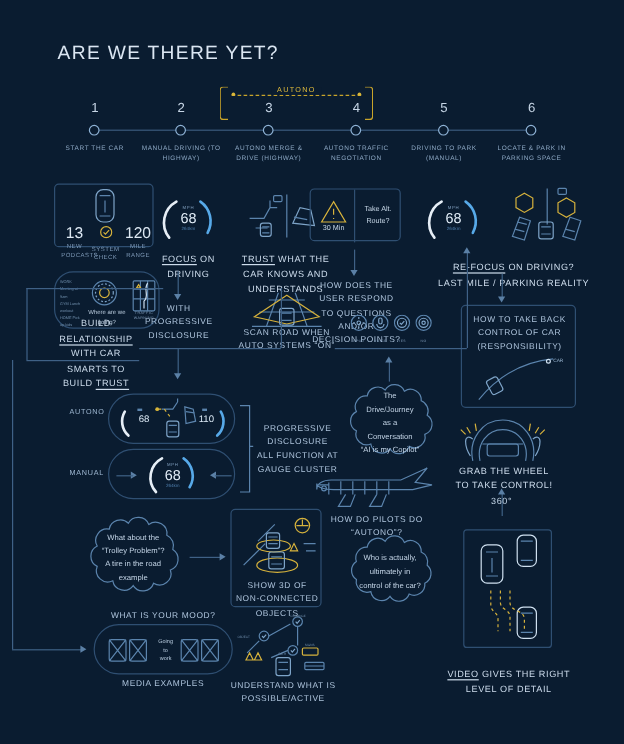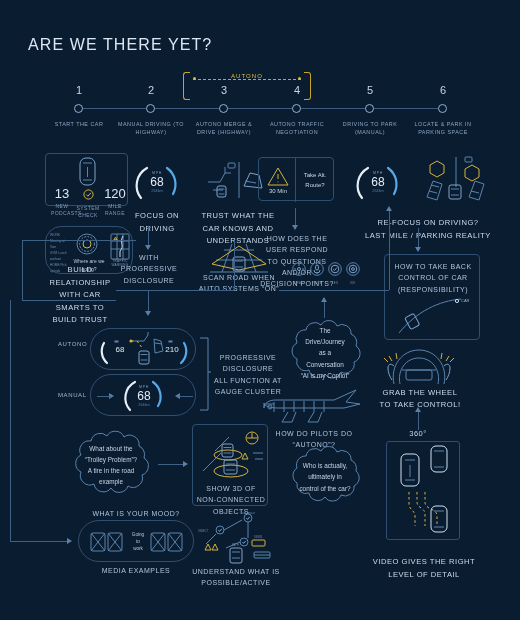--- a/index.html
+++ b/index.html
@@ -8,21 +8,21 @@
     background:#0a1c30;
     font-family:"Liberation Sans", sans-serif;
     color:#cfdced;
     position:relative;
   }
   .stage{position:absolute;inset:0;}
   .abs{position:absolute;}
 
   
   #title{
-    left:28px;top:36px;
+    left:48px;top:36px;
     font-size:16px;letter-spacing:1.1px;color:#dbe6f2;font-weight:400;
   }
 
   
   #timeline{left:60px;top:86px;width:400px;height:70px;}
   .tl-line{position:absolute;left:18px;top:22px;width:364px;height:1px;background:#3b5a7d;}
   .tl-node{position:absolute;top:18px;width:9px;height:9px;border-radius:50%;
            border:1.4px solid #8fb3d6;background:#0a1c30;box-sizing:border-box;}
   .tl-num{position:absolute;top:-2px;font-size:11px;color:#c7d6e6;text-align:center;width:60px;}
   .tl-lbl{position:absolute;top:34px;font-size:5.4px;letter-spacing:.5px;color:#8ba6c2;
@@ -38,21 +38,21 @@
   .autono-band .txt{position:absolute;left:0;right:0;top:1px;text-align:center;
       font-size:6px;letter-spacing:1.1px;color:#e0bb3c;background:#0a1c30;
       width:42px;margin:0 auto;}
   .pnl{position:absolute;border:1px solid #2f4f72;border-radius:4px;box-sizing:border-box;}
   .pnl.sq{border-radius:3px;}
 
   
   .cap{position:absolute;text-align:center;font-size:7px;line-height:1.62;
        letter-spacing:.5px;color:#aec4dc;text-transform:uppercase;}
   .cap.lg{font-size:7.6px;color:#cddcec;}
-  .u{text-underline-offset:2px;}
+  .u{text-decoration:underline;text-underline-offset:2px;}
   .tiny{font-size:5px;letter-spacing:.4px;color:#7f9ab8;text-transform:uppercase;}
 
   
   .cloud{position:absolute;}
   .cloud svg{display:block;overflow:visible;}
   .cloud .ctext{position:absolute;inset:0;display:flex;align-items:center;justify-content:center;
      text-align:center;font-size:6.4px;line-height:1.75;color:#c3d4e6;padding:0 14px;box-sizing:border-box;}
 
   
   .conn{position:absolute;background:#3f6186;}
@@ -351,21 +351,21 @@
       <path class="dashy" d="M41 12h5l6 8"></path>
       <circle cx="40" cy="12" r="1.6" fill="#d9b63a"></circle>
       <path class="st2" d="M63 10l7 2 2 10-8 2z"></path>
       <path class="st2" d="M64 14l7 1"></path>
       <rect class="st" x="48" y="22" width="10" height="13" rx="2"></rect>
       <path class="st2" d="M49.6 25.5h6.8M49.6 31h6.8"></path>
       <rect class="st2" x="24" y="12" width="3" height="1"></rect>
       <rect class="st2" x="78" y="12" width="3" height="1"></rect>
     </svg>
     <div class="abs" style="left:20px;top:16px;width:18px;text-align:center;font-size:8px;color:#dceaf6;">68</div>
-    <div class="abs" style="left:70px;top:16px;width:22px;text-align:center;font-size:8px;color:#dceaf6;">210</div>
+    <div class="abs" style="left:70px;top:16px;width:22px;text-align:center;font-size:8px;color:#dceaf6;">110</div>
   </div>
 
   <div class="abs" style="left:58px;top:392px;font-size:6px;letter-spacing:.6px;color:#9fb8d2;">MANUAL</div>
   <div class="pnl" style="left:90px;top:374px;width:106px;height:42px;border-radius:21px;">
     <div class="arrow right" style="left:18px;top:18px;"></div>
     <div class="conn h" style="left:6px;top:21px;width:14px;"></div>
     <div class="arrow left" style="left:84px;top:18px;"></div>
     <div class="conn h" style="left:88px;top:21px;width:14px;"></div>
     <div class="gauge" style="left:30px;top:-2px;width:46px;height:46px;">
       <svg width="46" height="46" viewBox="0 0 46 46">
@@ -416,21 +416,21 @@
     <path class="st2" d="M20 44C17 30 26 18 39 18s22 12 19 26"></path>
     <path class="st2" d="M22 30h34"></path>
     <path class="st" d="M14 26c-3-3-6-2-6 2 0 5 2 9 4 12M64 26c3-3 6-2 6 2 0 5-2 9-4 12"></path>
     <path class="yl" d="M9 16l3 5M4 18l4 4M16 13l1 6M69 16l-3 5M74 18l-4 4M62 13l-1 6"></path>
     <rect class="st2" x="26" y="30" width="26" height="10" rx="2"></rect>
   </svg>
   <div class="cap lg" style="left:378px;top:387px;width:84px;white-space:pre-line;">GRAB THE WHEEL
 TO TAKE CONTROL!</div>
   <div class="conn v" style="left:418px;top:410px;height:20px;"></div>
   <div class="arrow up" style="left:415px;top:407px;"></div>
-  <div class="cap" style="left:392px;top:428px;width:52px;font-size:7.5px;color:#c3d5e7;">360°</div>
+  <div class="cap" style="left:392px;top:412px;width:52px;font-size:7.5px;color:#c3d5e7;">360°</div>
 
   <div class="cloud" style="left:68px;top:428px;width:86px;height:74px;">
     <svg width="86" height="74" viewBox="0 0 86 74">
       <path class="st2" d="M23 13a9.5 9.5 0 0 1 16-5 9.5 9.5 0 0 1 17 1 9.5 9.5 0 0 1 15 9 9.5 9.5 0 0 1 5 12 9.5 9.5 0 0 1-2 17 9.5 9.5 0 0 1-14 11 9.5 9.5 0 0 1-17 2 9.5 9.5 0 0 1-17-4 9.5 9.5 0 0 1-13-12 9.5 9.5 0 0 1 0-17 9.5 9.5 0 0 1 10-14z"></path>
     </svg>
     <div class="ctext" style="white-space:pre-line;">What about the
 “Trolley Problem”?
 A tire in the road
 example</div>
   </div>

